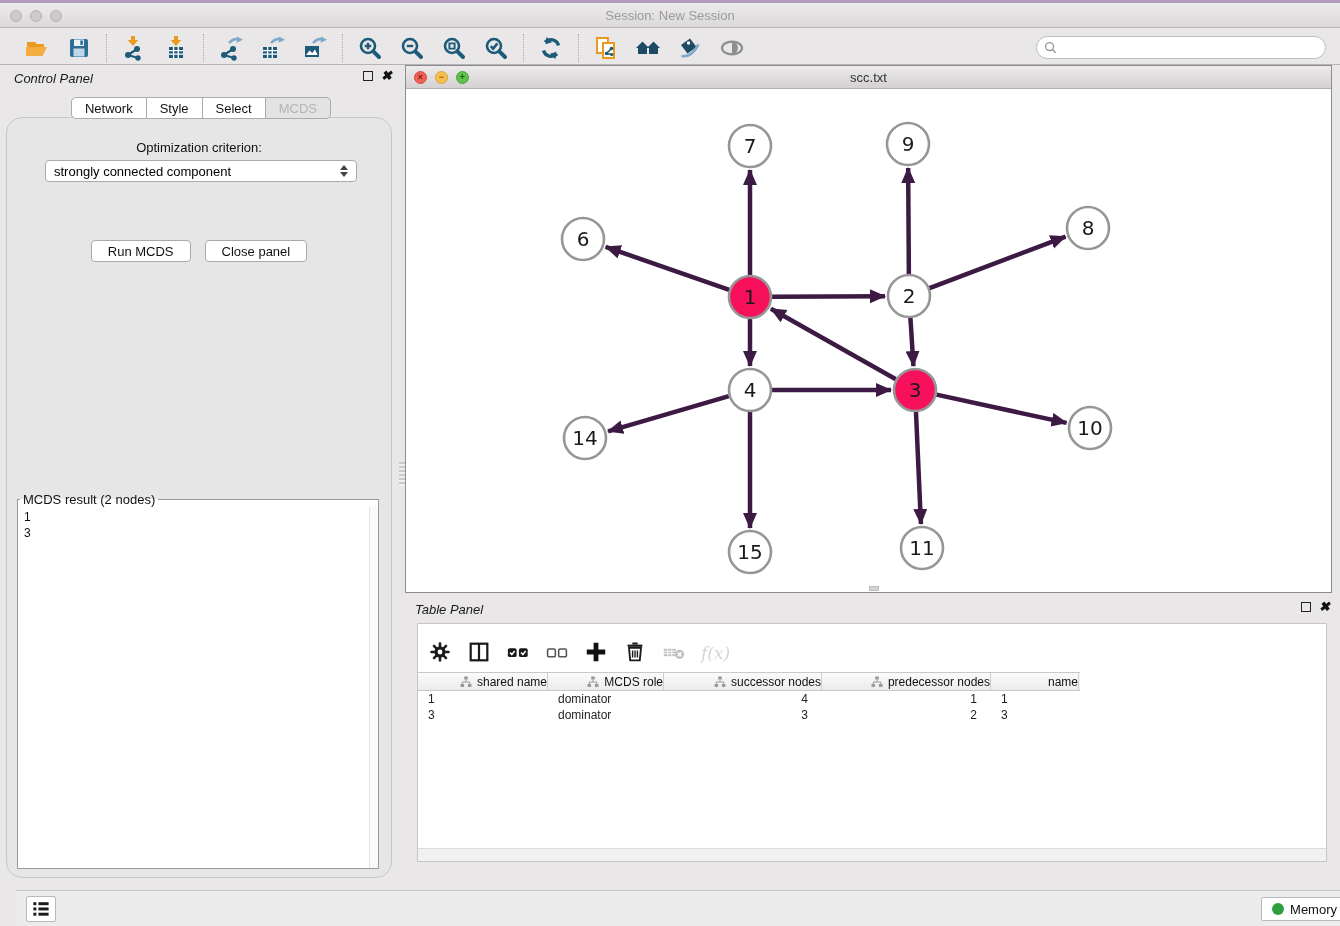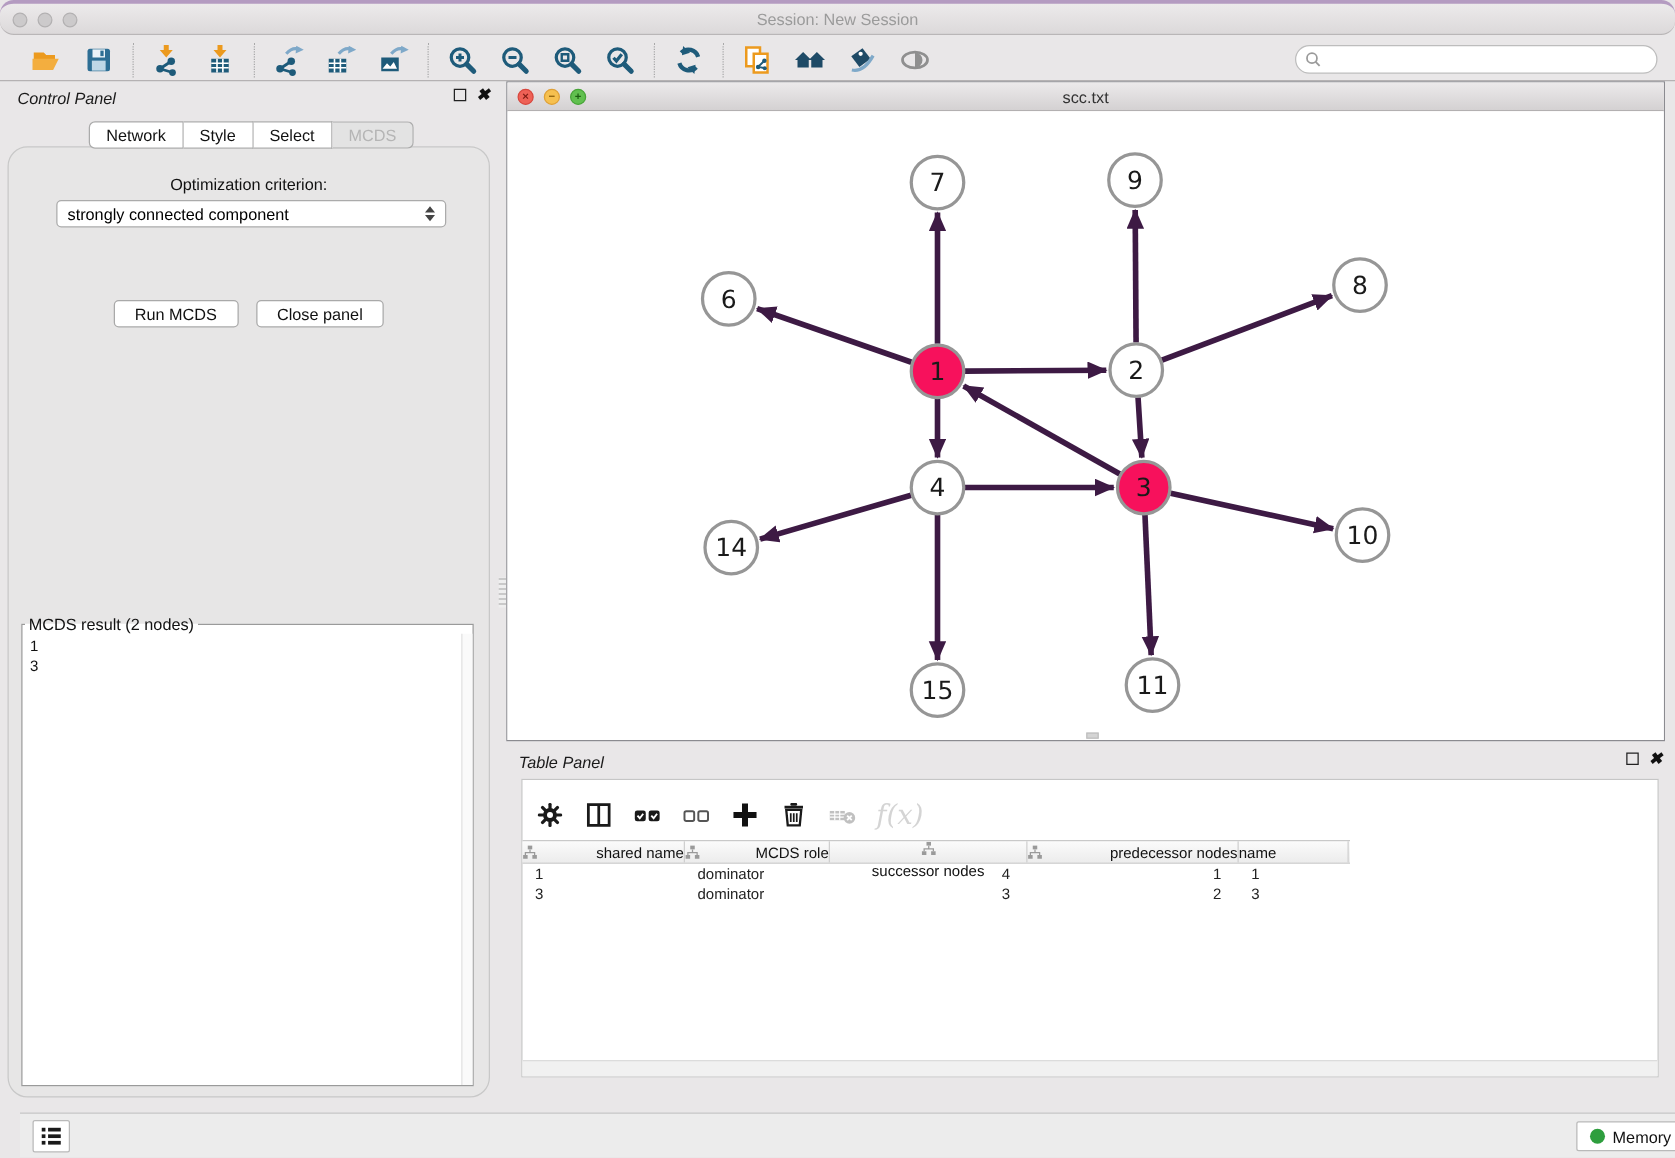--- a/index.html
+++ b/index.html
@@ -2,21 +2,21 @@
 <html><head>
 <meta charset="utf-8">
 <style>
   * { margin:0; padding:0; box-sizing:border-box; }
   html,body { width:1340px; height:926px; overflow:hidden; }
   body { font-family:"Liberation Sans", sans-serif; background:#E9E7E8; position:relative; }
 
   
   #titlebar { position:absolute; left:0; top:0; width:1340px; height:28px;
     background:linear-gradient(#ECEAEB,#DCD9DA); border-top:3px solid #B49BC1;
-    border-bottom:1px solid #B9B6B7;border-radius:11px; }
+    border-bottom:1px solid #B9B6B7; }
   .lights { position:absolute; left:10px; top:7px; display:flex; gap:8px; }
   .light { width:12px; height:12px; border-radius:50%; background:#CCCACB; border:1px solid #B3B1B2;
     display:flex; align-items:center; justify-content:center; font-size:9px; font-weight:bold; line-height:1; }
   #titlebar .title { position:absolute; left:0; right:0; top:5px; text-align:center;
     font-size:13px; color:#9B9B9B; }
 
   
   #toolbar { position:absolute; left:0; top:31px; width:1340px; height:34px;
     background:#E9E7E8; border-bottom:1px solid #B5B2B3; display:flex; align-items:center; padding:0 10px; }
   #tb-groups { display:flex; align-items:center; }
@@ -80,24 +80,24 @@
   #splitter-grip { position:absolute; left:399px; top:462px; width:6px; height:24px;
     background:repeating-linear-gradient(#C9C9C9 0 2px, #EFEFEF 2px 4px); }
 
   
   #table-panel { position:absolute; left:405px; top:597px; width:931px; height:292px; }
   .tp-card { position:absolute; left:12px; right:9px; top:26px; bottom:27px;
     background:#fff; border:1px solid #C6C6C6; }
   #table-toolbar { display:flex; align-items:center; gap:13px; padding:9px 0 0 10px; height:48px; }
   #table-toolbar .tb-btn.small svg { width:24px; height:24px; }
   #table-toolbar .disabled { opacity:.42; }
-  .fx { font-family:"DejaVu Serif", serif; font-style:italic; font-size:22px; color:#9B9B9B; }
+  .fx { font-family:"DejaVu Serif", serif; font-style:italic; font-size:17px; color:#9B9B9B; }
   #nt-header { display:flex; border-top:1px solid #C9C9C9; border-bottom:1px solid #C9C9C9;
     background:linear-gradient(#FBFBFB,#ECECEC); height:19px; width:662px; }
-  .th { display:flex; align-items:center; justify-content:space-between; gap:5px; font-size:12px; color:#111;
+  .th { display:flex; align-items:center; justify-content:flex-end; gap:5px; font-size:12px; color:#111;
     border-right:1px solid #CFCFCF; height:100%; }
   .th .tree { width:12px; height:12px; display:inline-flex; }
   .nt-row { display:flex; height:16px; align-items:center; }
   .td { font-size:12px; color:#222; height:16px; line-height:16px; }
   .td.left { padding-left:10px; text-align:left; }
   .td.right { padding-right:14px; text-align:right; }
   #tp-scroll-strip { position:absolute; left:0; right:0; bottom:0; height:13px; background:#F1F1F1; border-top:1px solid #DCDCDC; }
   #table-tabs { bottom:2px; }
 
   
@@ -501,21 +501,21 @@
               <g fill="#9A9A9A">
                 <rect x="4.2" y="0.5" width="3.6" height="3"></rect>
                 <rect x="0.5" y="8" width="3.6" height="3"></rect>
                 <rect x="7.9" y="8" width="3.6" height="3"></rect>
               </g>
               <path d="M6 3.5 V6 M2.3 8 V6 h7.4 v2" stroke="#9A9A9A" fill="none" stroke-width="1"></path>
             </svg>
           </span>
           <span>MCDS role</span>
         </div>
-        <div class="th" style="width: 158px; flex-direction: column;">
+        <div class="th" style="width: 158px;">
           <span class="tree">
             <svg viewBox="0 0 12 12">
               <g fill="#9A9A9A">
                 <rect x="4.2" y="0.5" width="3.6" height="3"></rect>
                 <rect x="0.5" y="8" width="3.6" height="3"></rect>
                 <rect x="7.9" y="8" width="3.6" height="3"></rect>
               </g>
               <path d="M6 3.5 V6 M2.3 8 V6 h7.4 v2" stroke="#9A9A9A" fill="none" stroke-width="1"></path>
             </svg>
           </span>

